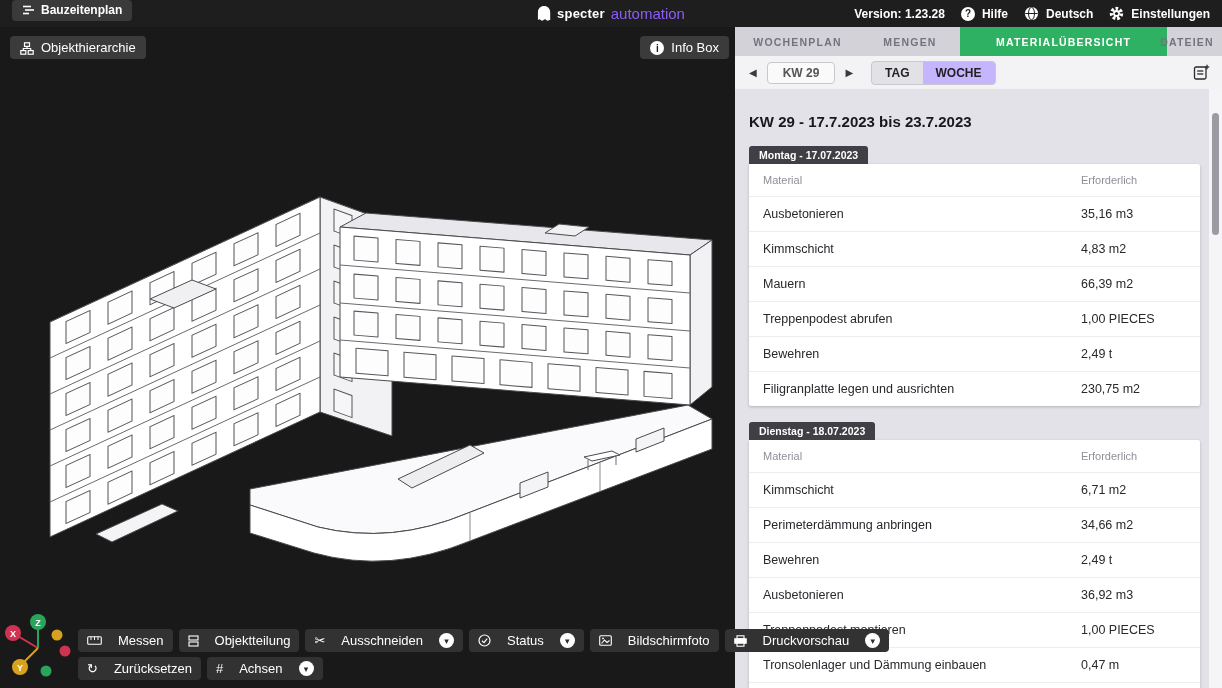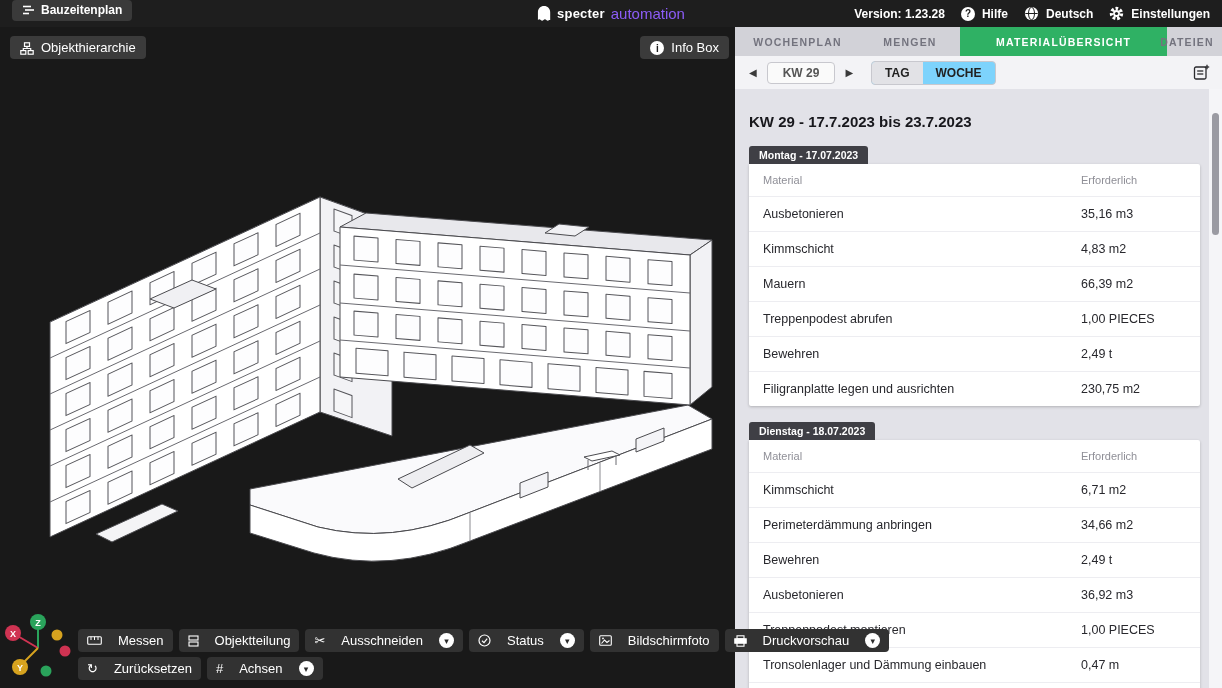--- a/index.html
+++ b/index.html
@@ -49,21 +49,21 @@
   .tab { display:flex; align-items:center; justify-content:center; font-size:10.5px; font-weight:700;
          letter-spacing:1.2px; color:#73737e; cursor:pointer; }
   .tab.t0{width:125px;} .tab.t1{width:100px;} .tab.t2{width:207px;} .tab.t3{width:40px;}
   .tab.active { background:#2fb164; color:#fff; }
 
   .navrow { height:33px; background:#f3f3f6; display:flex; align-items:center; padding:0 12px; gap:8px; }
   .arrow { color:#3a3a3a; font-size:10px; cursor:pointer; padding:2px; }
   .wk-box { border:1px solid #c8c8ce; border-radius:4px; background:#fafafa; color:#555;
             font-size:12px; font-weight:700; padding:3px 15px; cursor:pointer; }
   .toggle { display:flex; border:1px solid #c8c8ce; border-radius:4px; overflow:hidden; margin-left:8px;
-            background:#7dd3fc; }
+            background:#c4b5fd; }
   .seg { font-size:12px; font-weight:700; color:#222; padding:4px 13px; cursor:pointer; }
   .seg.sel { background:#e2e2e6; }
   .note-icon { margin-left:auto; cursor:pointer; display:flex; }
 
   .content { flex:1; position:relative; padding:0 22px 0 14px; overflow:hidden; }
   .scroll-track { position:absolute; right:0; top:0; bottom:0; width:13px; background:#f5f5f8; }
   .scroll-thumb { position:absolute; right:3px; top:24px; width:7px; height:122px;
                   background:#9b9ba3; border-radius:4px; cursor:pointer; }
   .heading { margin-top:24px; font-size:15px; font-weight:700; color:#17171c; }
   .day-section { margin-top:15px; }

